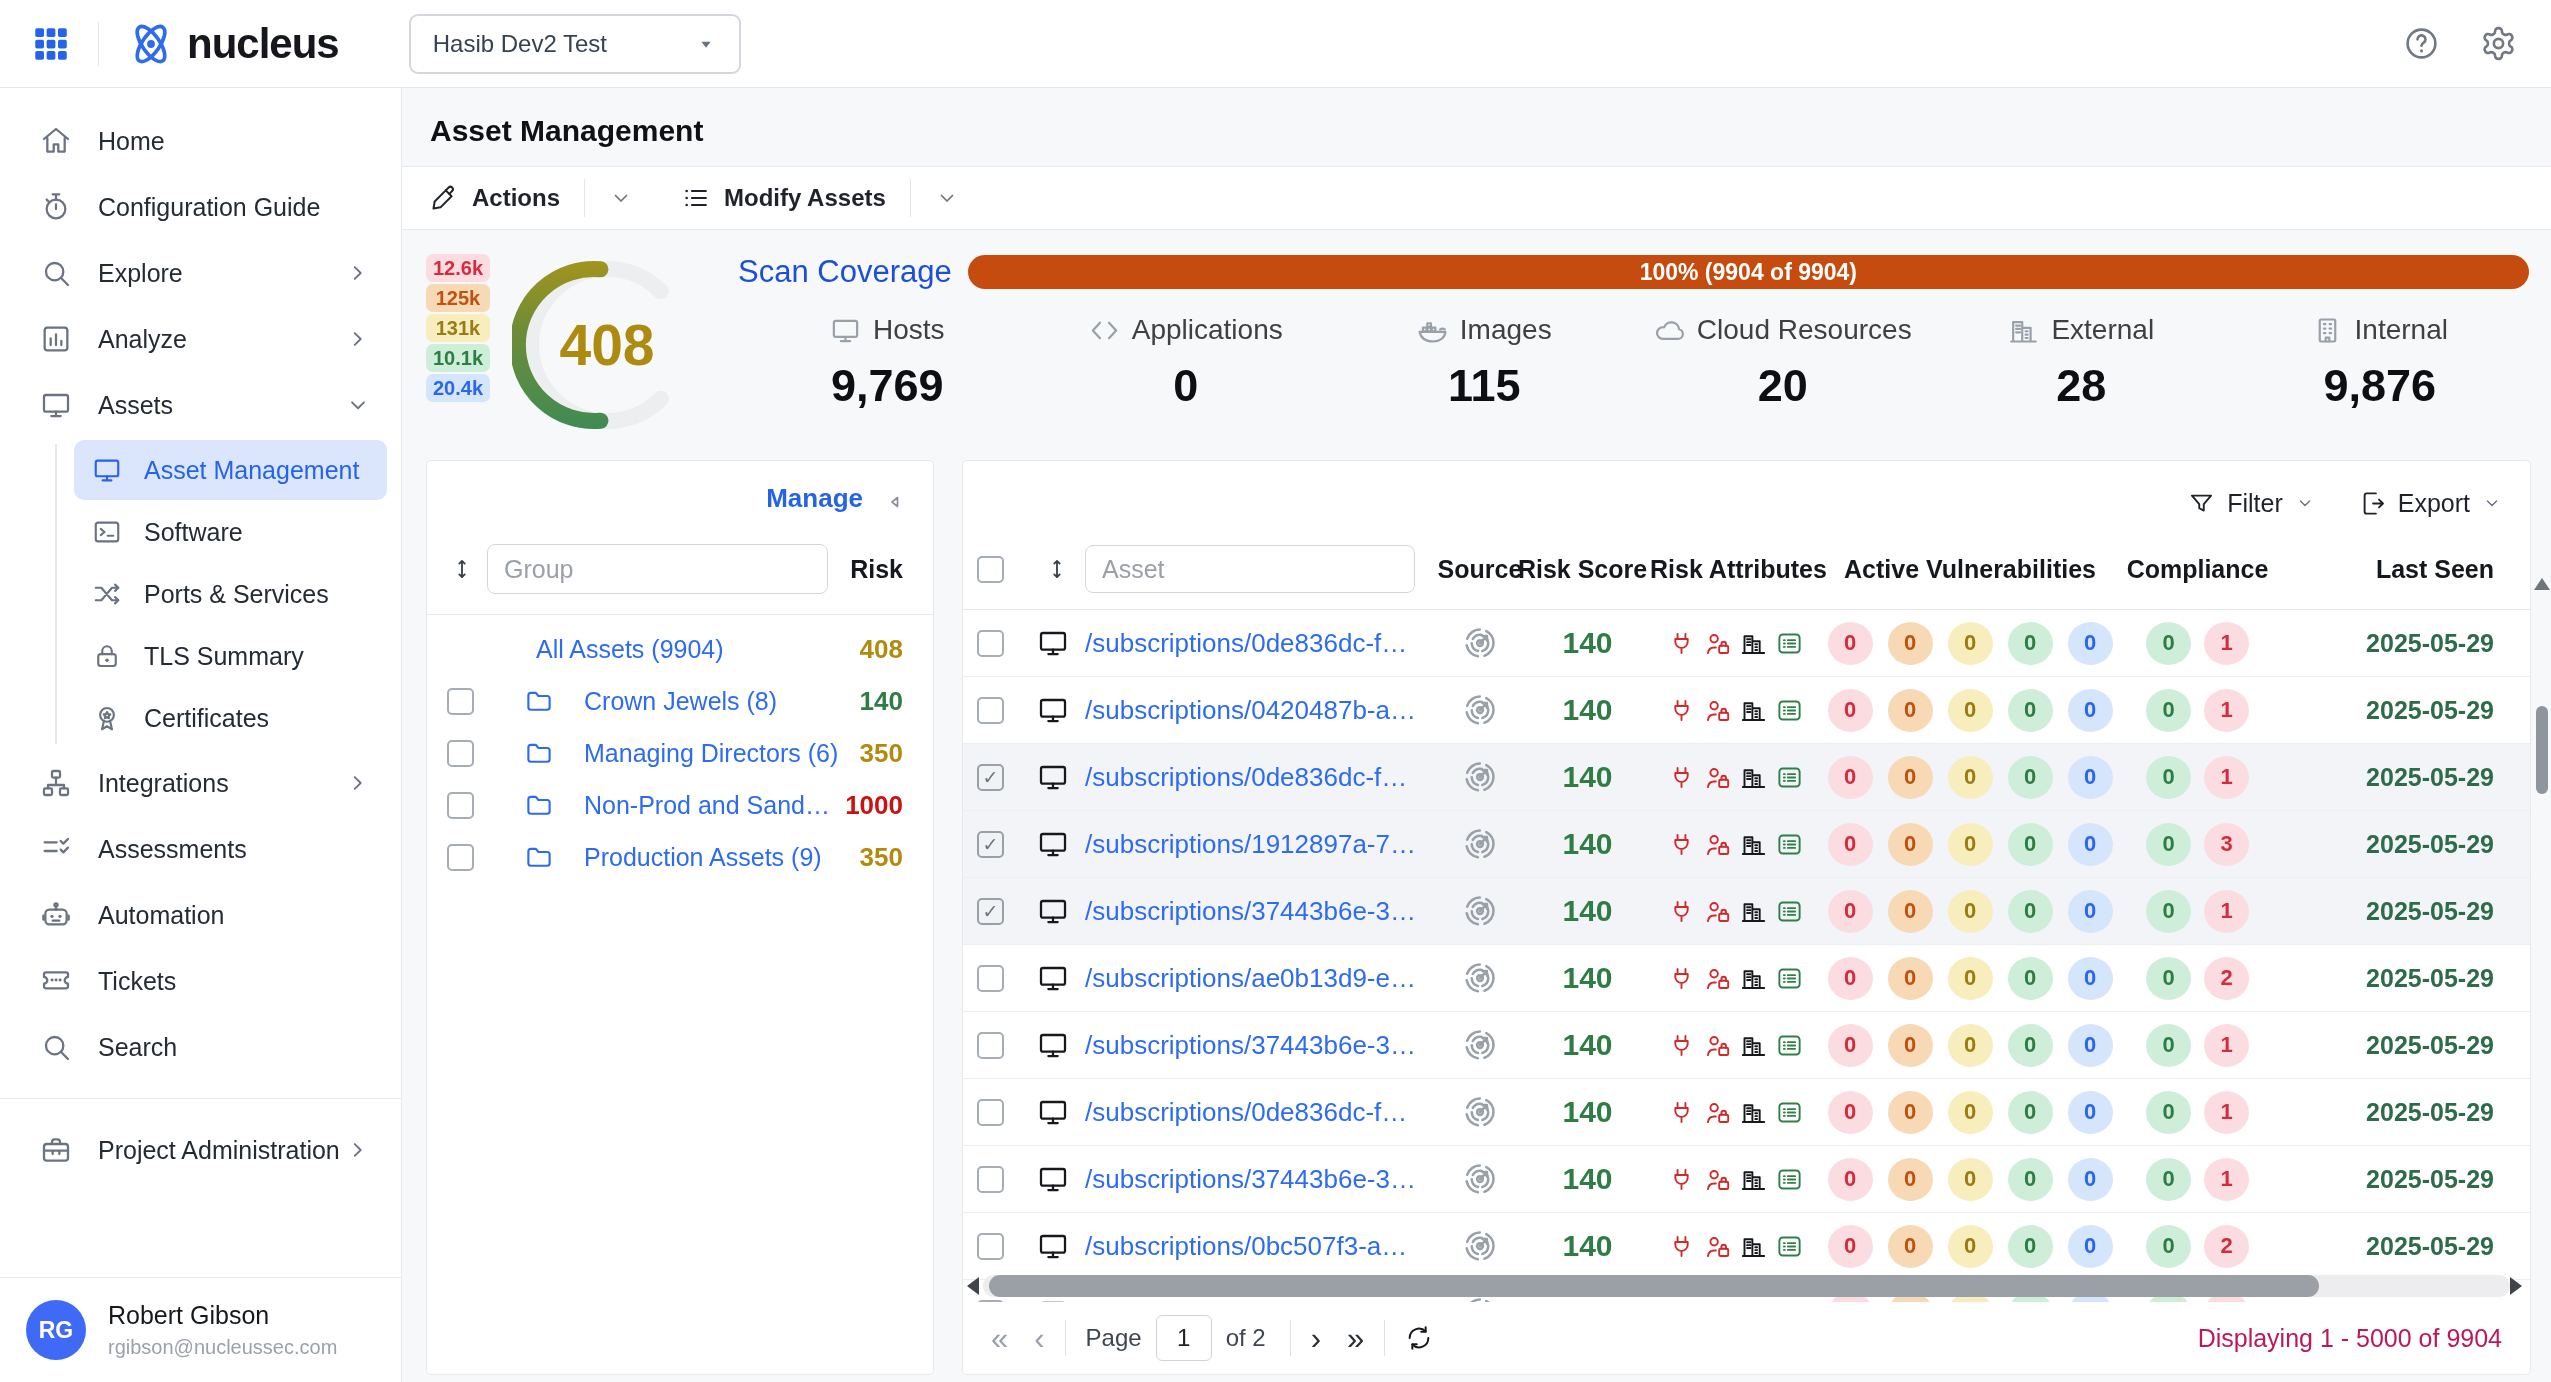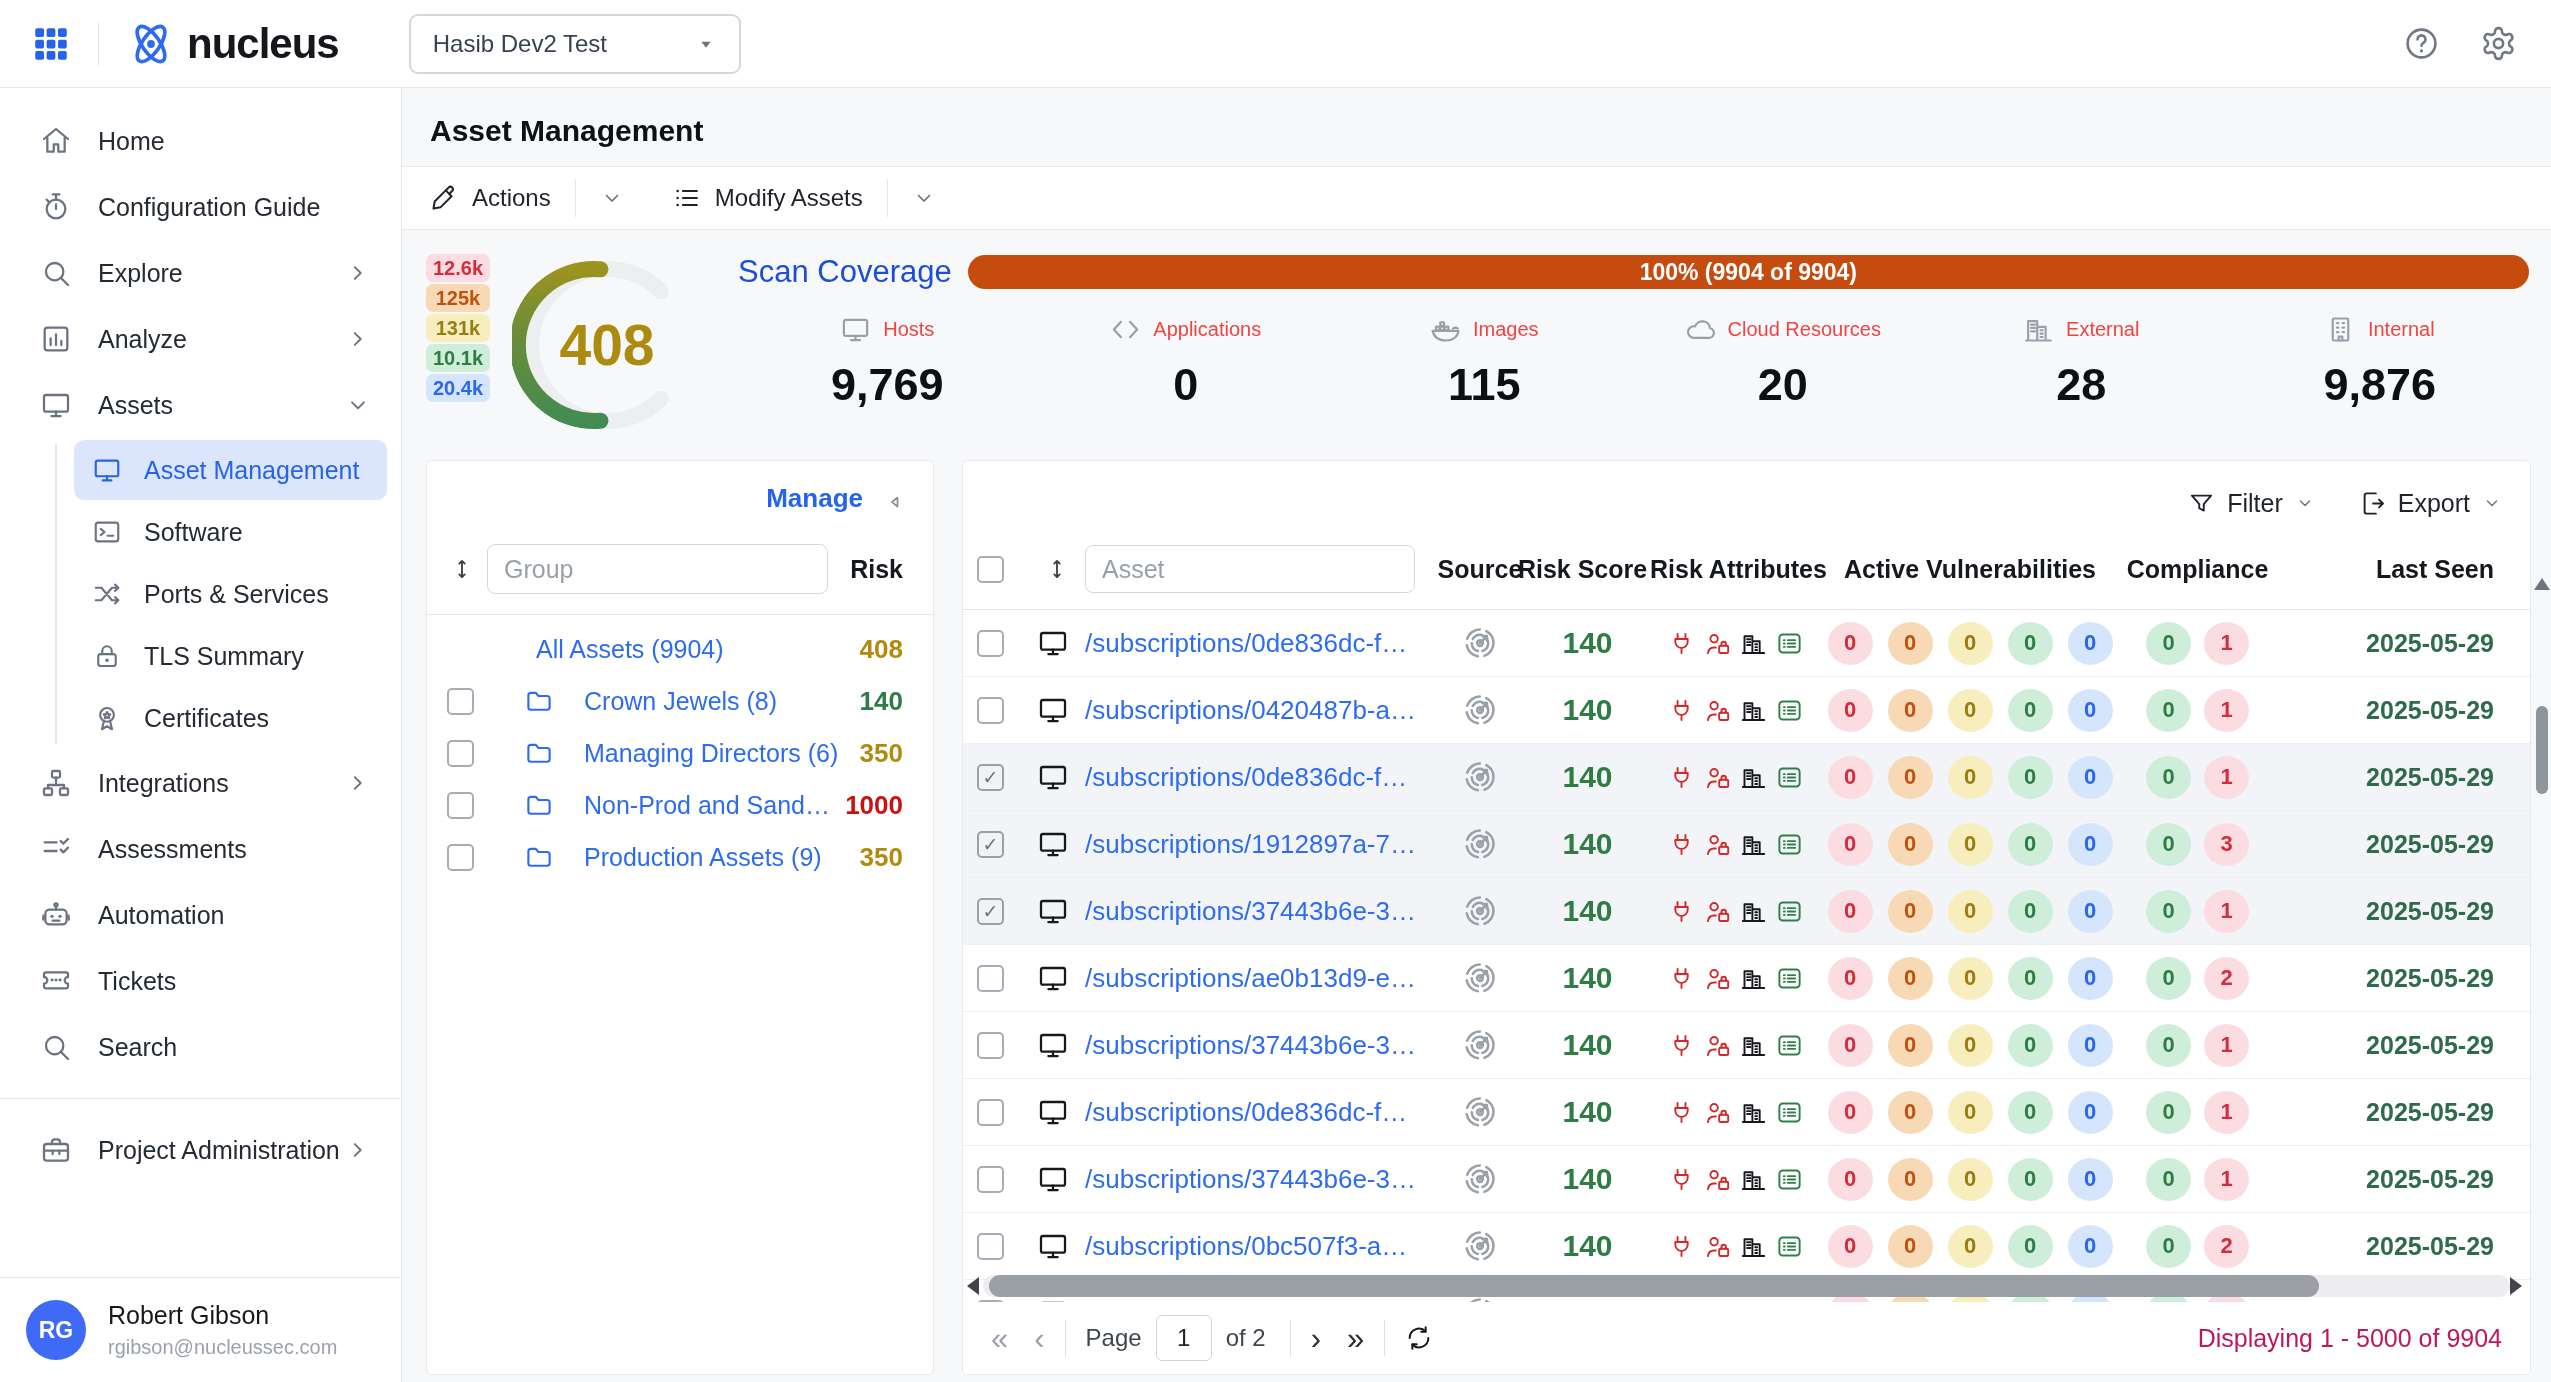--- a/index.html
+++ b/index.html
@@ -45,21 +45,21 @@
   .user-box { border-top:1px solid #e7e9ec; padding:22px 26px; display:flex; align-items:center; gap:22px; }
   .avatar { width:60px; height:60px; border-radius:50%; background:#3f6af5; color:#fff;
     font-size:23px; font-weight:700; display:flex; align-items:center; justify-content:center; }
   .user-name { font-size:25px; color:#15181d; }
   .user-email { font-size:20px; color:#9ba1ab; margin-top:6px; }
 
   
   .main { flex:1; position:relative; overflow:hidden; }
   .page-title { font-size:30px; font-weight:800; color:#101114; margin:26px 0 18px 28px; }
   .toolbar { background:#fff; border-top:1px solid #e8eaed; border-bottom:1px solid #e8eaed;
-    height:64px; display:flex; align-items:center; padding-left:28px; }
+    height:64px; display:flex; align-items:center; padding-left:28px;font-weight:bold; }
   .tool-btn { display:flex; align-items:center; gap:14px; font-size:24px; color:#1f2329; cursor:pointer; }
   .tool-btn .t-icon { width:28px; height:28px; color:#1f2329; }
   .tool-sep { width:1px; height:38px; background:#e3e5e9; margin:0 24px; }
   .tool-chev { width:24px; height:24px; color:#6b7280; cursor:pointer; }
 
   
   .summary { display:flex; padding:20px 22px 6px 24px; }
   .chips { display:flex; flex-direction:column; gap:2px; margin-top:4px; }
   .chip { width:64px; height:28px; border-radius:7px; font-size:20px; font-weight:700;
     display:flex; align-items:center; justify-content:center; cursor:pointer; }
@@ -67,21 +67,21 @@
   .gauge-val { position:absolute; inset:0; display:flex; align-items:center; justify-content:center;
     font-size:57px; font-weight:700; color:#ad8b10; }
   .sum-right { flex:1; margin-left:36px; display:flex; flex-direction:column; }
   .coverage-row { display:flex; align-items:center; margin-top:4px; }
   .coverage-label { font-size:31px; color:#1d4ed8; margin-right:16px; white-space:nowrap; }
   .coverage-bar { flex:1; height:34px; border-radius:17px; background:#c54b0e; position:relative;
     display:flex; align-items:center; justify-content:center; }
   .coverage-text { color:#fff; font-size:23px; font-weight:700; }
   .stats-row { display:flex; margin-top:24px; }
   .stat { flex:1; display:flex; flex-direction:column; align-items:center; }
-  .stat-label { display:flex; align-items:center; gap:12px; font-size:20px; color:#ef4444; }
+  .stat-label { display:flex; align-items:center; gap:12px; font-size:28px; color:#404040; }
   .stat-label .st-icon { width:31px; height:31px; color:#9aa0a8; }
   .stat-value { font-size:45px; font-weight:700; color:#0d0f12; margin-top:14px; }
 
   
   .content { display:flex; gap:28px; margin:14px 20px 0 24px; height:915px; }
   .card { background:#fff; border:1px solid #e7e9ec; border-radius:5px; }
 
   
   .group-card { width:508px; flex-shrink:0; padding:22px 22px 0 14px; display:flex; flex-direction:column; }
   .group-head { display:flex; justify-content:flex-end; align-items:flex-end; gap:20px; padding-right:4px; }

